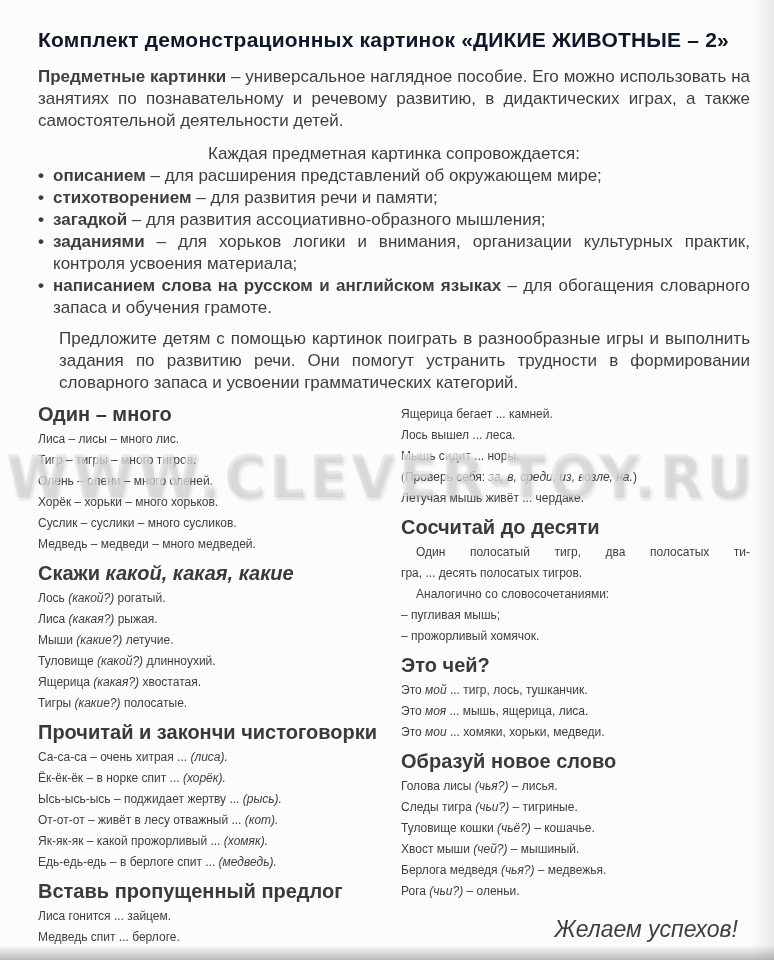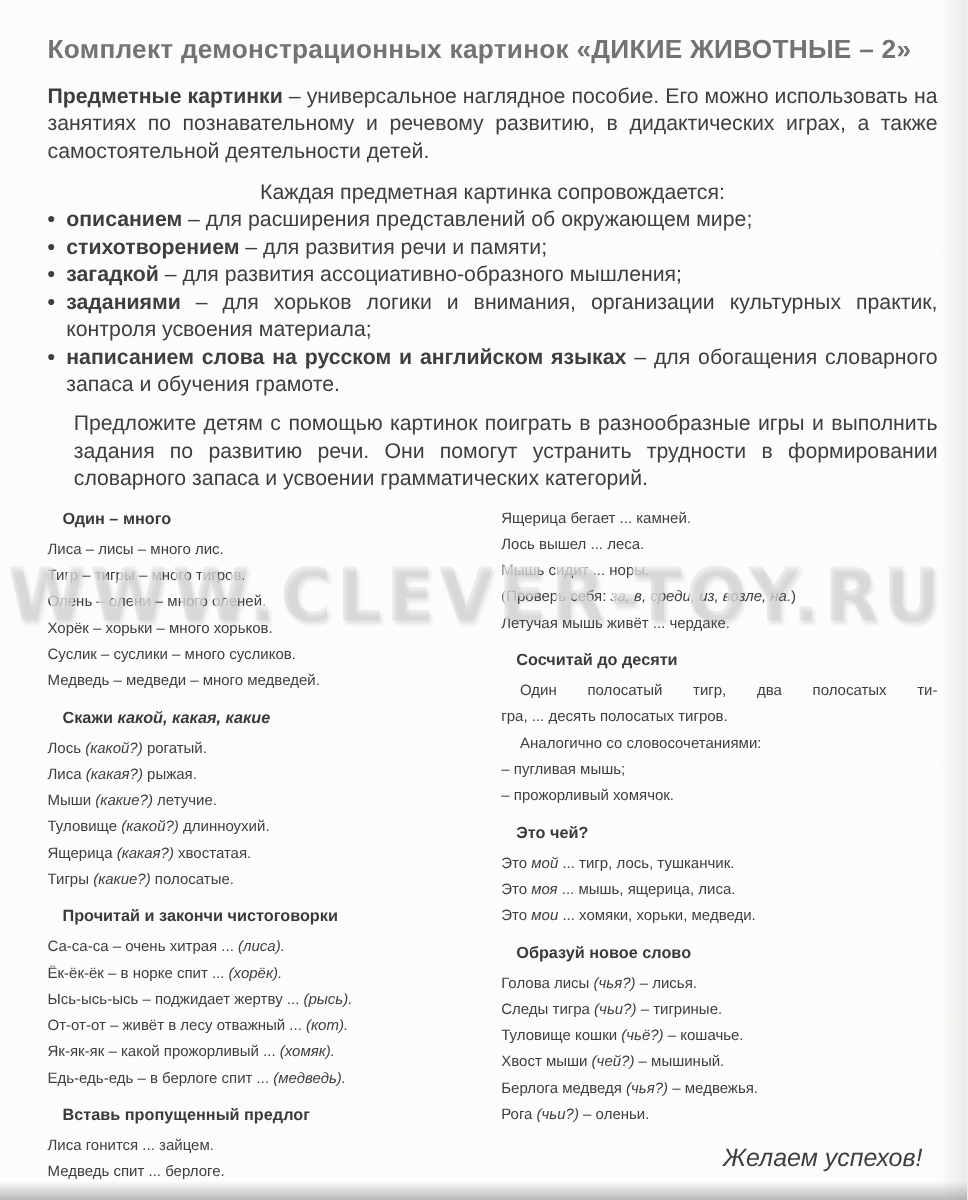--- a/index.html
+++ b/index.html
@@ -15,44 +15,44 @@
     content:"";position:absolute;top:0;right:0;bottom:0;width:22px;
     background:linear-gradient(to right,rgba(150,150,145,0),rgba(150,150,145,0.18));
     pointer-events:none;
   }
   .page::after{
     content:"";position:absolute;left:0;right:0;bottom:0;height:15px;
     background:linear-gradient(to bottom,rgba(140,140,138,0),rgba(130,130,128,0.55));
     pointer-events:none;
   }
   .title{
-    font-size:21px;font-weight:bold;color:#737373;margin:0 0 14px;letter-spacing:.2px;line-height:24px;
+    font-size:21px;font-weight:bold;color:#0f172a;margin:0 0 14px;letter-spacing:.2px;line-height:24px;
   }
   .para{font-size:17px;line-height:22px;margin:0;text-align:justify;}
   .intro{margin-bottom:11px;}
   .accompany{text-align:center;}
   .bullets{margin:0 0 9px;padding:0;list-style:none;}
   .bullets li{
     font-size:17px;line-height:22px;padding-left:15px;position:relative;text-align:justify;
   }
   .bullets li .dot{position:absolute;left:0;top:0;font-weight:bold;}
   .suggest{margin-bottom:10px;margin-left:21px;}
   .bd{font-weight:bold;}
   .it{font-style:italic;}
   .cols{display:flex;gap:14px;align-items:flex-start;}
   .col{width:352px;}
   .col .sec h3{
-    font-size:13px;font-weight:bold;color:#3a3a3a;margin:8px 12px 4px;line-height:21px;
+    font-size:20px;font-weight:bold;color:#3a3a3a;margin:8px 0 4px;line-height:21px;
   }
   .col .sec:first-child h3{margin-top:0;}
   .ln{font-size:12px;line-height:21px;margin:0;}
   .indent{text-indent:15px;}
   .just{text-align:justify;text-align-last:justify;}
   .signoff{
-    font-style:italic;font-size:20px;text-align:right;padding-right:12px;margin:14px 0 0;
+    font-style:italic;font-size:23px;text-align:right;padding-right:12px;margin:14px 0 0;
   }
   .watermark{
     position:absolute;left:6px;top:444px;width:762px;z-index:3;
     font-family:"DejaVu Sans",sans-serif;font-weight:bold;font-size:56px;letter-spacing:4px;
     white-space:nowrap;pointer-events:none;transform:scaleY(1.05);
     color:rgba(175,175,170,0.22);
     text-shadow:2px 3px 3px rgba(110,110,110,0.18),-1px -1px 0 rgba(255,255,255,0.7);
   }
 </style>
 </head>

